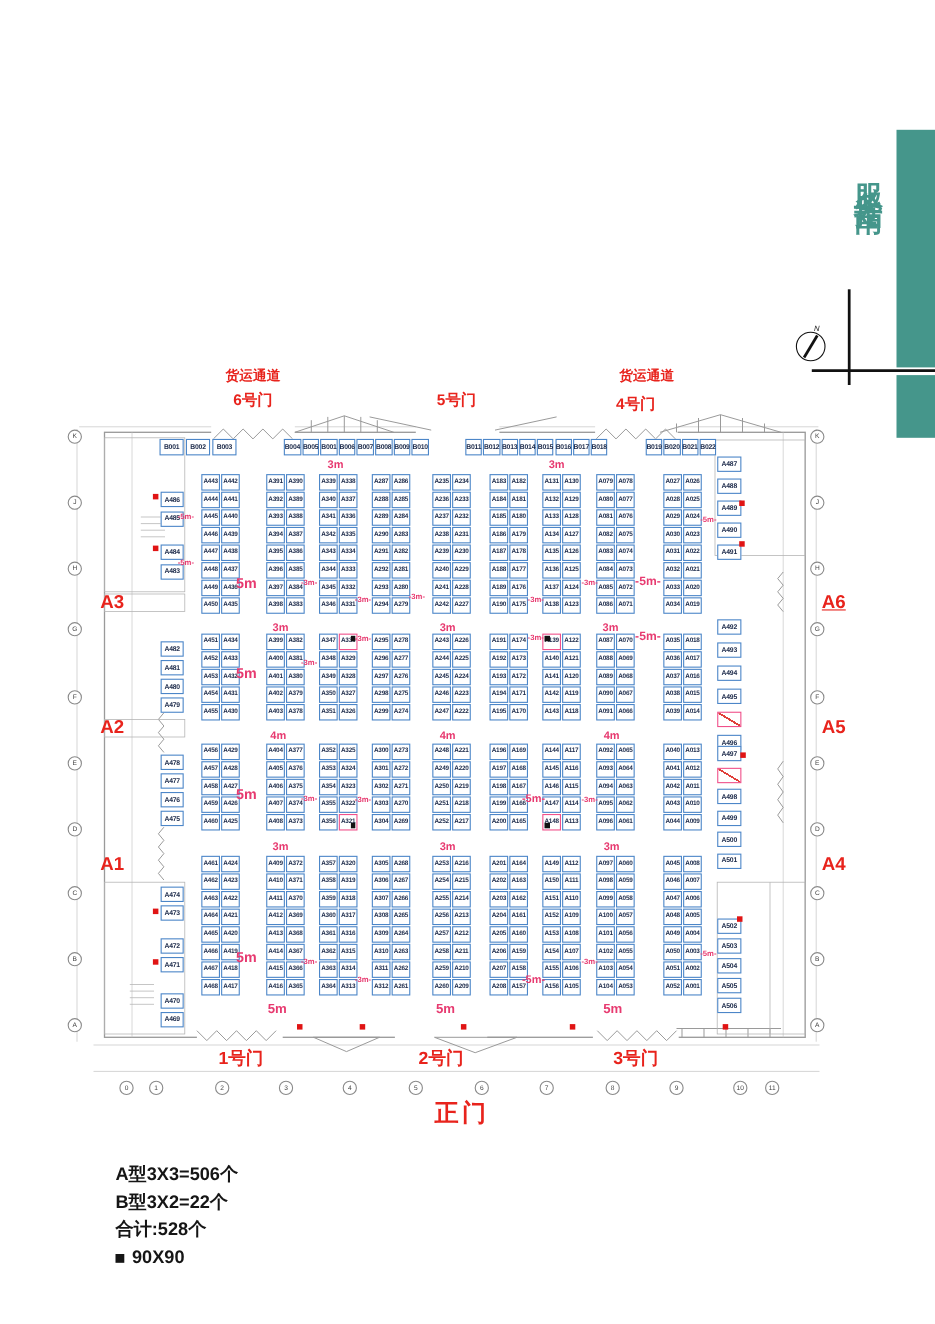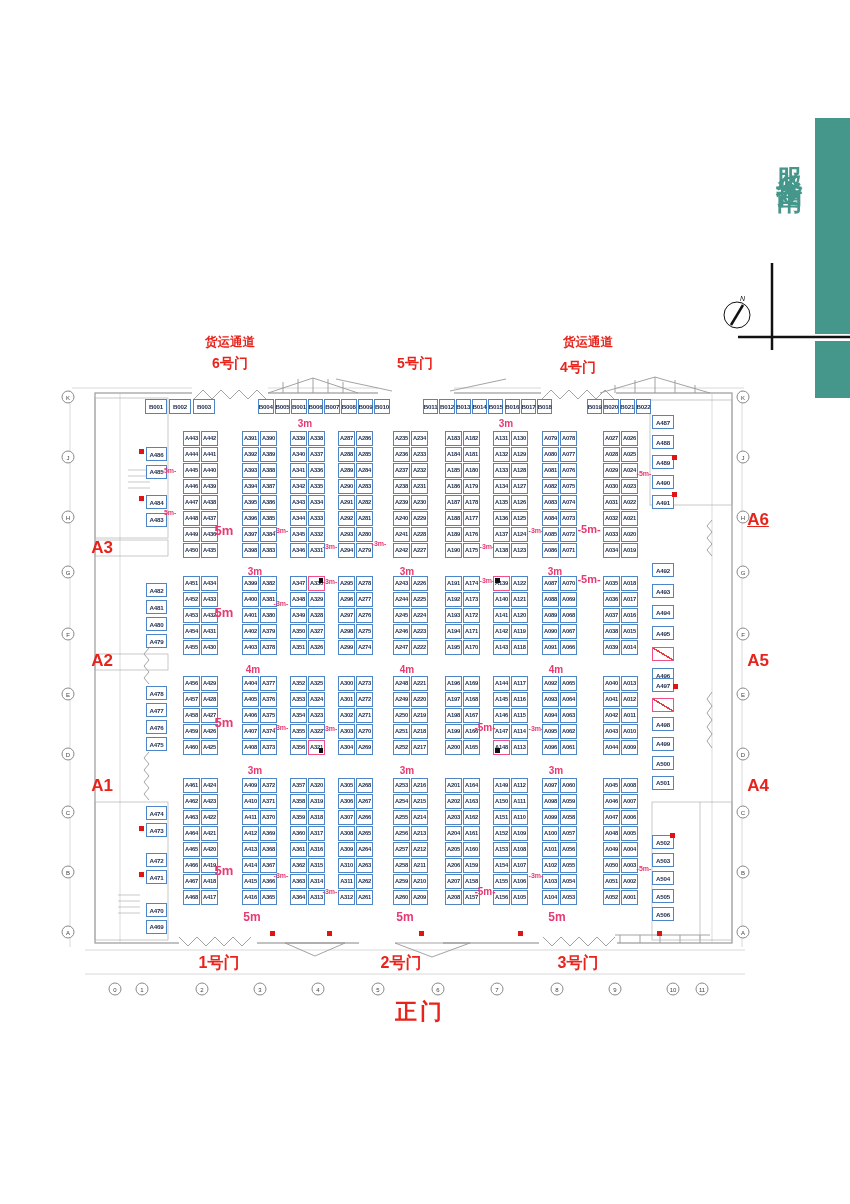--- a/index.html
+++ b/index.html
@@ -651,21 +651,21 @@
       <div class="lbl door" style="left: 230px; top: 364px;">6号门</div>
       <div class="lbl door" style="left: 415px; top: 364px;">5号门</div>
       <div class="lbl door" style="left: 578px; top: 368px;">4号门</div>
       <div class="lbl door-b" style="left: 219px; top: 963px;">1号门</div>
       <div class="lbl door-b" style="left: 401px; top: 963px;">2号门</div>
       <div class="lbl door-b" style="left: 578px; top: 963px;">3号门</div>
       <div class="lbl main-gate" style="left: 420px; top: 1012px;">正门</div>
       <div class="lbl zone" style="left: 102px; top: 548px;">A3</div>
       <div class="lbl zone" style="left: 102px; top: 661px;">A2</div>
       <div class="lbl zone" style="left: 102px; top: 786px;">A1</div>
-      <div class="lbl zone" style="left: 758px; top: 520px; text-decoration: underline;">A6</div>
+      <div class="lbl zone" style="left: 758px; top: 548px; text-decoration: underline;">A6</div>
       <div class="lbl zone" style="left: 758px; top: 661px;">A5</div>
       <div class="lbl zone" style="left: 758px; top: 786px;">A4</div>
       <div class="lbl dim" style="left: 305px; top: 423px; font-size: 10px;">3m</div>
       <div class="lbl dim" style="left: 506px; top: 423px; font-size: 10px;">3m</div>
       <div class="lbl dim" style="left: 169px; top: 470px; font-size: 7px;">-5m-</div>
       <div class="lbl dim" style="left: 169px; top: 512px; font-size: 7px;">-5m-</div>
       <div class="lbl dim" style="left: 224px; top: 530px; font-size: 13px;">5m</div>
       <div class="lbl dim" style="left: 281px; top: 530px; font-size: 7px;">-3m-</div>
       <div class="lbl dim" style="left: 330px; top: 546px; font-size: 7px;">-3m-</div>
       <div class="lbl dim" style="left: 379px; top: 543px; font-size: 7px;">-3m-</div>
@@ -741,13 +741,21 @@
       <div class="wpsq" style="left: 672px; top: 492px;"></div>
       <div class="wpsq" style="left: 673px; top: 684px;"></div>
       <div class="wpsq" style="left: 670px; top: 833px;"></div>
       <div class="wpsq" style="left: 270px; top: 931px;"></div>
       <div class="wpsq" style="left: 327px; top: 931px;"></div>
       <div class="wpsq" style="left: 419px; top: 931px;"></div>
       <div class="wpsq" style="left: 518px; top: 931px;"></div>
       <div class="wpsq" style="left: 657px; top: 931px;"></div>
     </div>
 
+  <div class="legend">
+    <div>A型3X3=506个</div>
+    <div>B型3X2=22个</div>
+    <div>合计:528个</div>
+    <div>
+      <span class="sq"></span><span>90X90</span>
+    </div>
+  </div>
 </div>
 
 </body></html>

